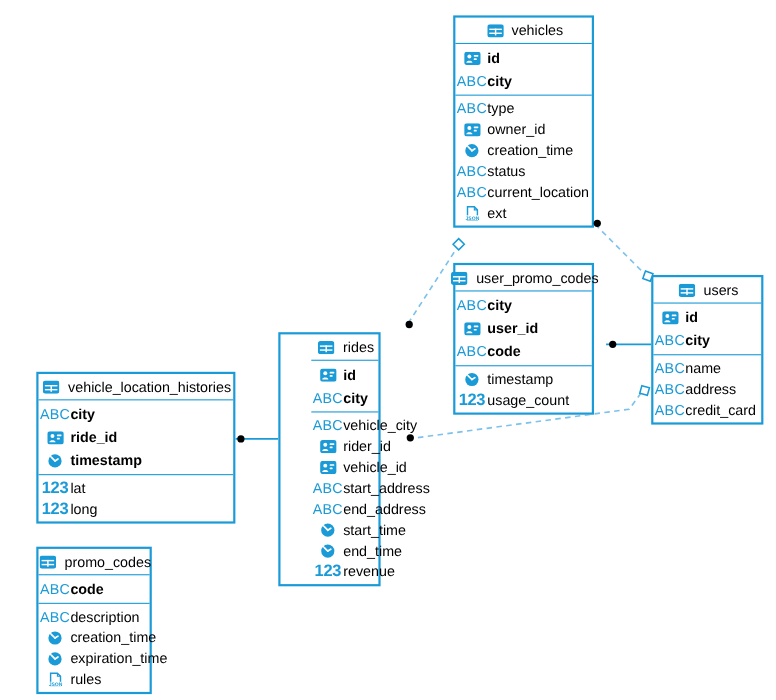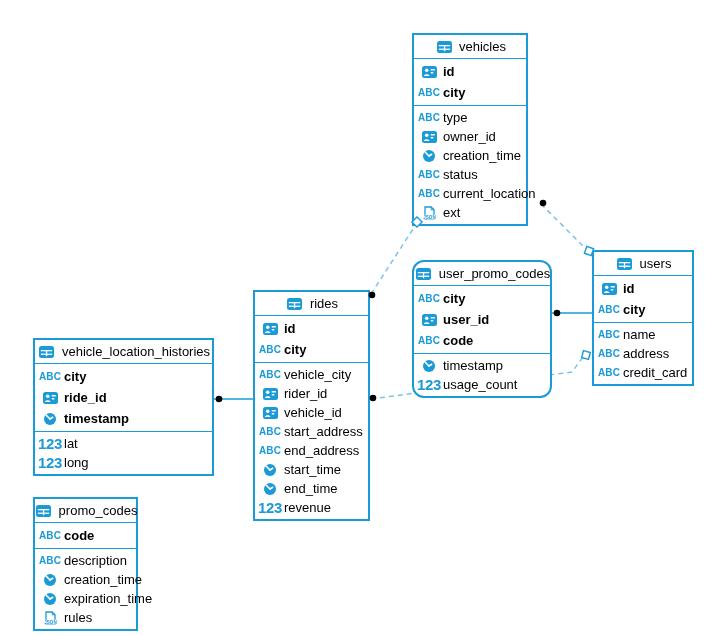--- a/index.html
+++ b/index.html
@@ -26,28 +26,28 @@
     border-bottom:1px solid var(--blue);font-size:13px;white-space:nowrap;padding:0 2px;
   }
   .tbl-sec{padding:2px 0;}
   .tbl-sec.pk{border-bottom:1px solid var(--blue);}
   .row{
     display:flex;align-items:center;gap:4px;height:19px;
     padding:0 3px 0 5px;font-size:13px;white-space:nowrap;
   }
   .tbl-sec.pk .row{font-weight:bold;height:21px;}
   .icn{width:20px;min-width:20px;display:flex;align-items:center;justify-content:center;}
-  .abc{color:var(--blue);font-size:10px;font-weight:700;letter-spacing:.2px;}
+  .abc{color:var(--blue);font-size:13px;font-weight:400;letter-spacing:.2px;}
   .n123{color:var(--blue);font-size:15px;font-weight:600;letter-spacing:-.3px;}
 
   
-  #t-0{left:412px;top:33px;width:116px;}
-  #t-1{left:412px;top:260px;width:140px;border-radius:12px;}
+  #t-0{left:412px;top:14px;width:128px;}
+  #t-1{left:412px;top:239px;width:128px;}
   #t-2{left:592px;top:250px;width:102px;}
-  #t-3{left:253px;top:290px;width:117px;}
+  #t-3{left:253px;top:302px;width:93px;padding-left:28px;}
   #t-4{left:33px;top:338px;width:181px;}
   #t-5{left:33px;top:497px;width:105px;}
 </style>
 </head>
 <body>
 
 <svg id="lines-layer" class="overlay" width="705" height="636">
     <polyline points="214,399 253,399" fill="none" stroke="#1a9ad7" stroke-width="1.5"></polyline>
     <polyline points="551,313 592,313" fill="none" stroke="#1a9ad7" stroke-width="1.5"></polyline>
     <polyline points="371,294 415,226" fill="none" stroke="#7cc2ea" stroke-width="1.5" stroke-dasharray="5 4"></polyline>

